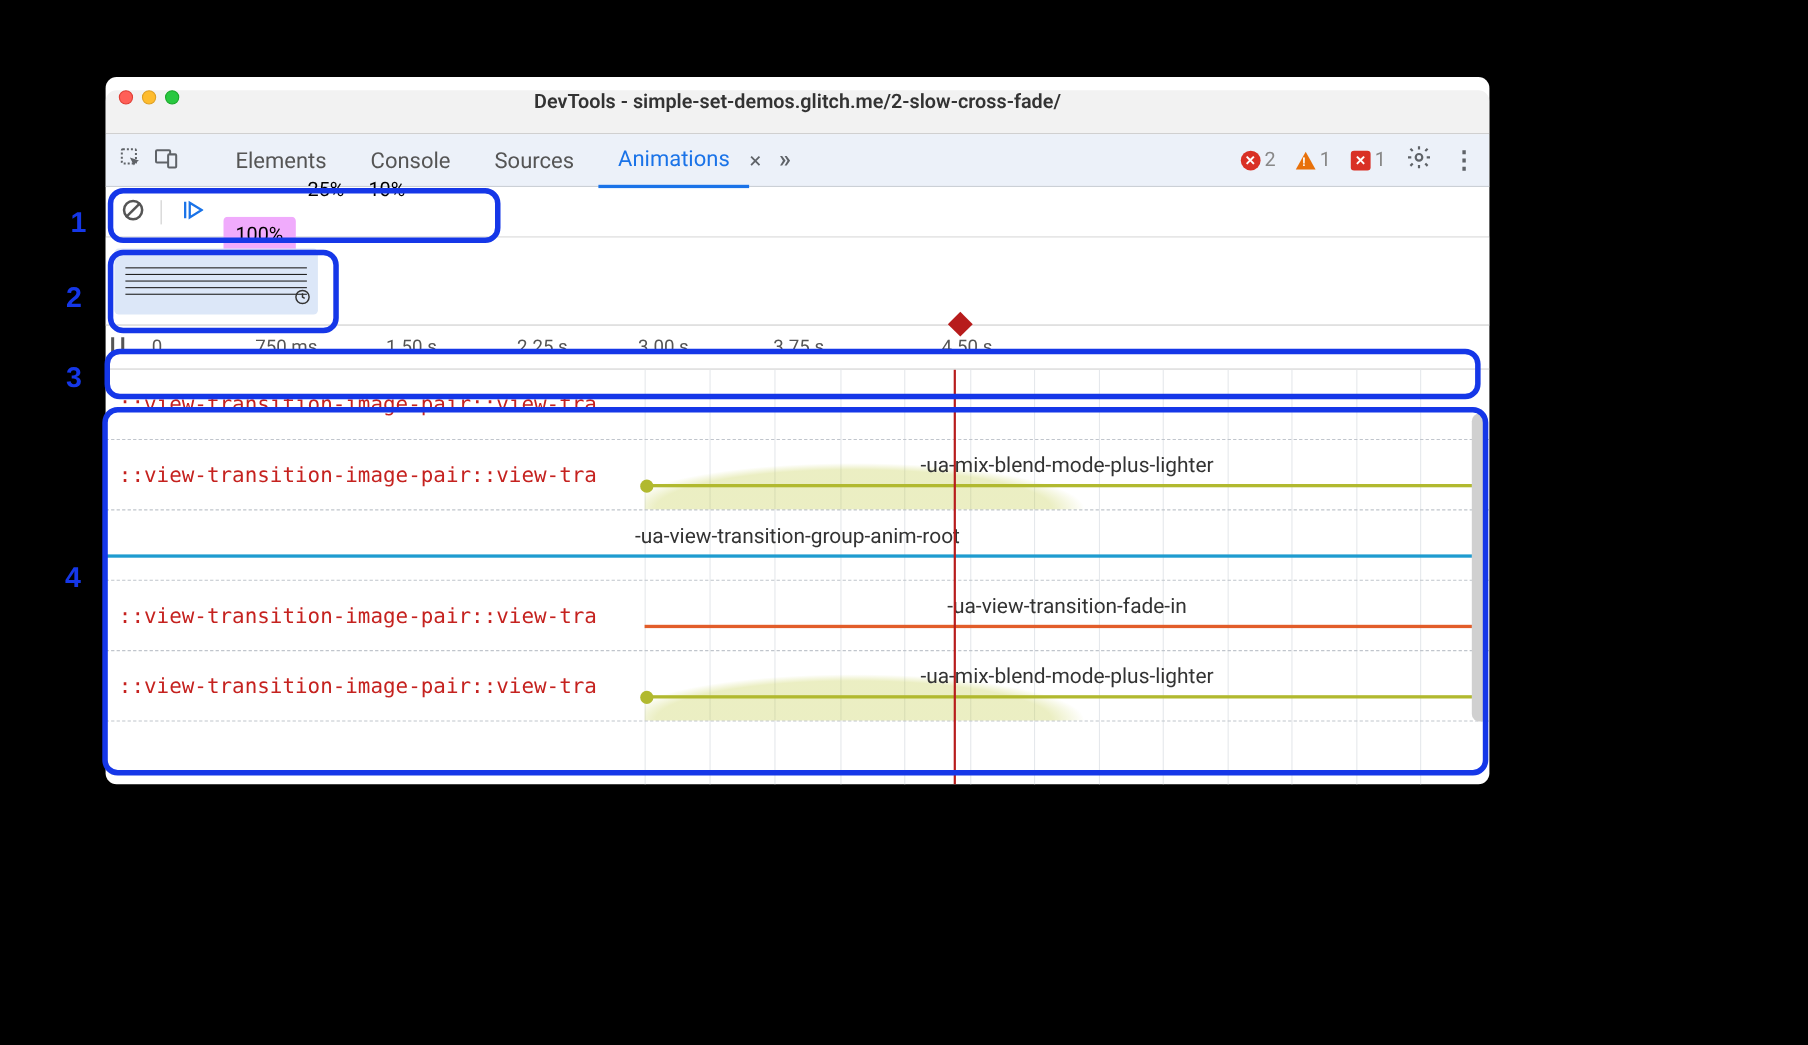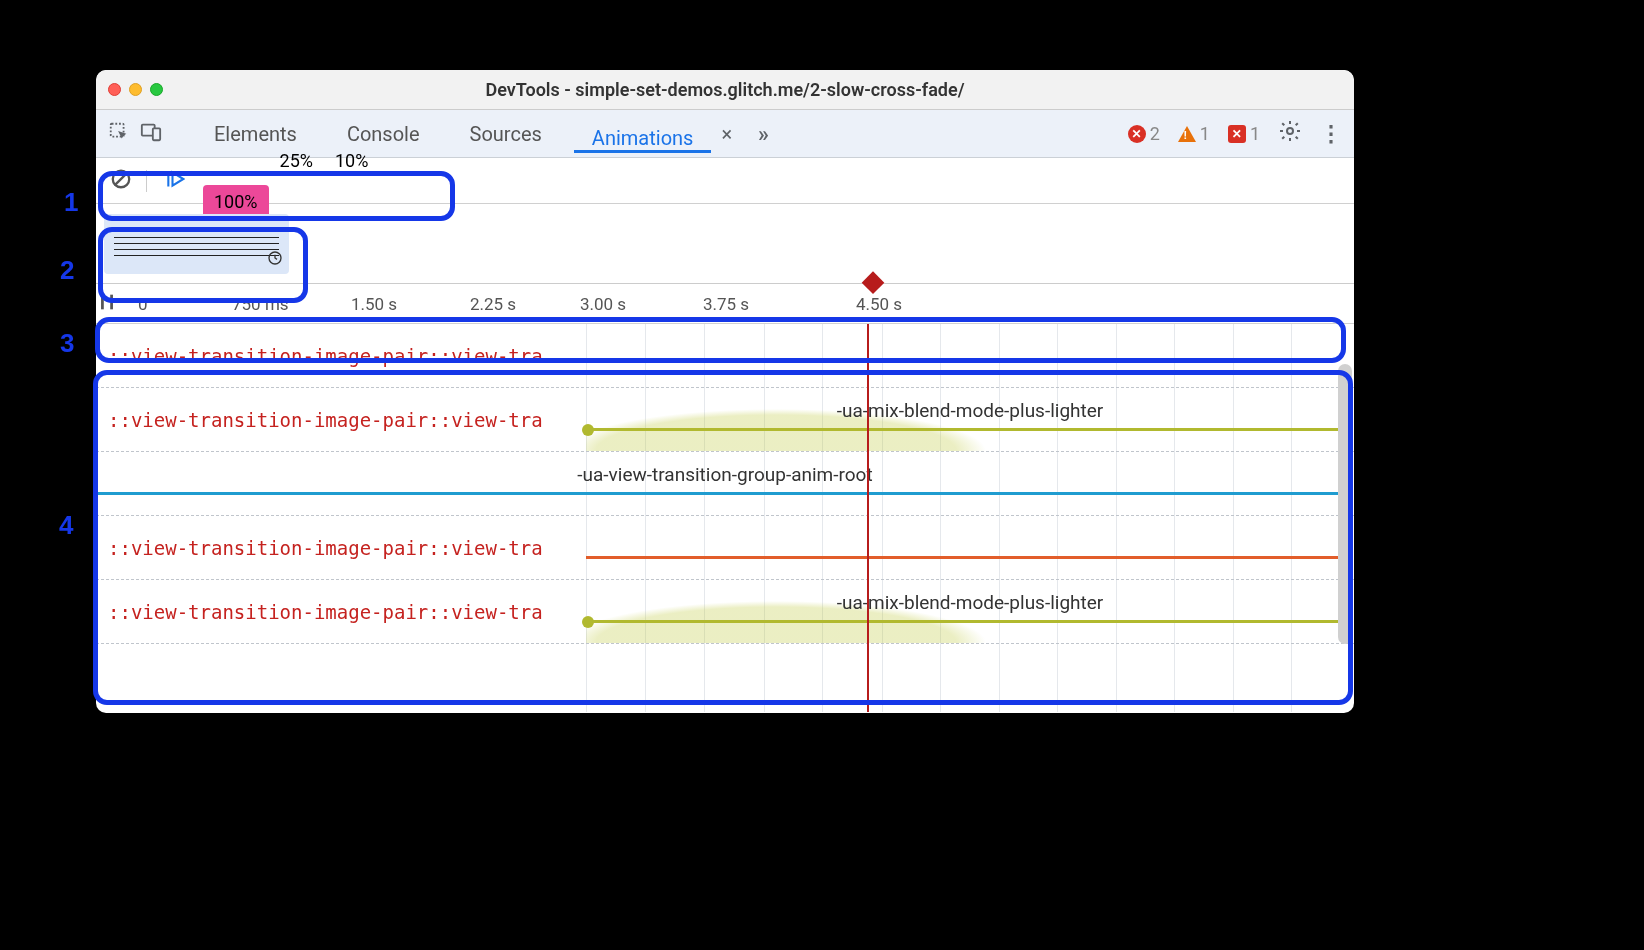--- a/index.html
+++ b/index.html
@@ -26,23 +26,23 @@
       box-shadow: 0 10px 40px rgba(0,0,0,.4);
       overflow: hidden;
     }
     
     .title-bar {
       height: 40px;
       background-color: #f2f2f2;
       border-top-left-radius: 10px;
       border-top-right-radius: 10px;
       display: flex;
-      align-items: center;
       position: relative;
       border-bottom: 1px solid #ccc;
+      margin-top: 12px;
     }
     .traffic-lights {
       display: flex;
       gap: 8px;
       margin-left: 12px;
     }
     .tl { width: 13px; height: 13px; border-radius: 50%; }
     .tl-close { background-color: #ff5f57; border: .5px solid #e03e35;}
     .tl-min { background-color: #febc2e; border: .5px solid #dfa023;}
     .tl-max { background-color: #28c840; border: .5px solid #18a828;}
@@ -56,28 +56,28 @@
       height: 48px;
       background: #ecf1f9;
       border-bottom: 1px solid #cbd0d6;
       display: flex;
       align-items: center;
       padding: 0 12px;
       justify-content: space-between;
     }
     .tab-left { display:flex; align-items:center; gap: 4px;}
     .tab-icons { display: flex; gap: 10px; align-items:center; margin-right: 30px; }
-    .tab-group { display:flex; gap: 14px; align-items:center;}
+    .tab-group { display:flex; gap: 4px; align-items:center;}
     .tab-item {
       font-size: 20px; color:#555; padding:8px 18px; cursor:pointer;
     }
     .tab-active {
       color: #1a73e8;
       border-bottom: 3px solid #1a73e8;
-      padding-bottom: 0; padding-top:12px;
+      padding-bottom: 12px; padding-top:12px;
     }
     .tab-close-x { color:#5f6368; margin-left:-10px; }
     .overflow { color:#5f6368; font-size:22px; font-weight:600;}
     .tab-right { display:flex; gap:18px; align-items:center;}
     .stat { display:flex; gap:4px; align-items:center; font-size:18px;}
     .stat .c-num { color:#888;}
     .circle-icon { display:inline-block; width:18px; height:18px; border-radius:50%; color:#fff; font-size:12px; text-align:center; line-height:18px; font-weight:bold;}
     .ci-red { background:#d93025;}
     .ci-redsq { background:#d93025; border-radius:3px; width:18px; height:18px;}
     .tri-orange { width:0;height:0;border-left:9px solid transparent;border-right:9px solid transparent;border-bottom:16px solid #e8710a; position:relative;}
@@ -96,21 +96,21 @@
       padding-left: 8px;
       gap: 8px;
     }
     .clear-btn { padding: 4px 6px;}
     .play-btn  { color: #1a73e8; padding:2px 10px;}
     .vsep { width:1px; height:22px; background:#ccc;}
     .speed-group { display:flex;}
     .speed-btn {
       padding: 5px 10px; font-size:18px; border:1px solid transparent;
     }
-    .speed-active { background:#ec4899; border-radius:4px;margin-top:41px;}
+    .speed-active { background:#f0abfc; border-radius:4px;margin-top:41px;}
     
     
     .buffer-row { height:80px; background:#fff; border-bottom:1px solid #ccc; display:flex; align-items:center; padding-left:8px;}
     .buffer-thumb {
       width: 185px; height:60px;
       background:#dce7f8; border-radius:4px; position:relative;
       display:flex; flex-direction:column; justify-content:center; gap:5px;
       padding: 6px 10px;
     }
     .bline { height:1px; background:#222;}
@@ -341,20 +341,21 @@
      </div>
      <div class="track-row">
        <div class="track-lanes">
          <div class="anim-caption">-ua-view-transition-group-anim-root</div>
          <div class="anim-bar" style="background:#1f9cd0;"></div>
        </div>
      </div>
      <div class="track-row">
        <div class="track-label-col">::view-transition-image-pair::view-tra</div>
        <div class="track-lanes">
+         <div class="anim-caption">-ua-view-transition-fade-in</div>
          <div class="anim-bar" style="background:#e25d2a;"></div>
        </div>
      </div>
      <div class="track-row">
        <div class="track-label-col">::view-transition-image-pair::view-tra</div>
        <div class="track-lanes">
          <div class="curve-bg"></div>
          <div class="anim-caption">-ua-mix-blend-mode-plus-lighter</div>
          <div class="anim-bar" style="background:#b1b92f;"></div>
          <div class="keydot" style="background:#b1b92f; left:2px;"></div>

